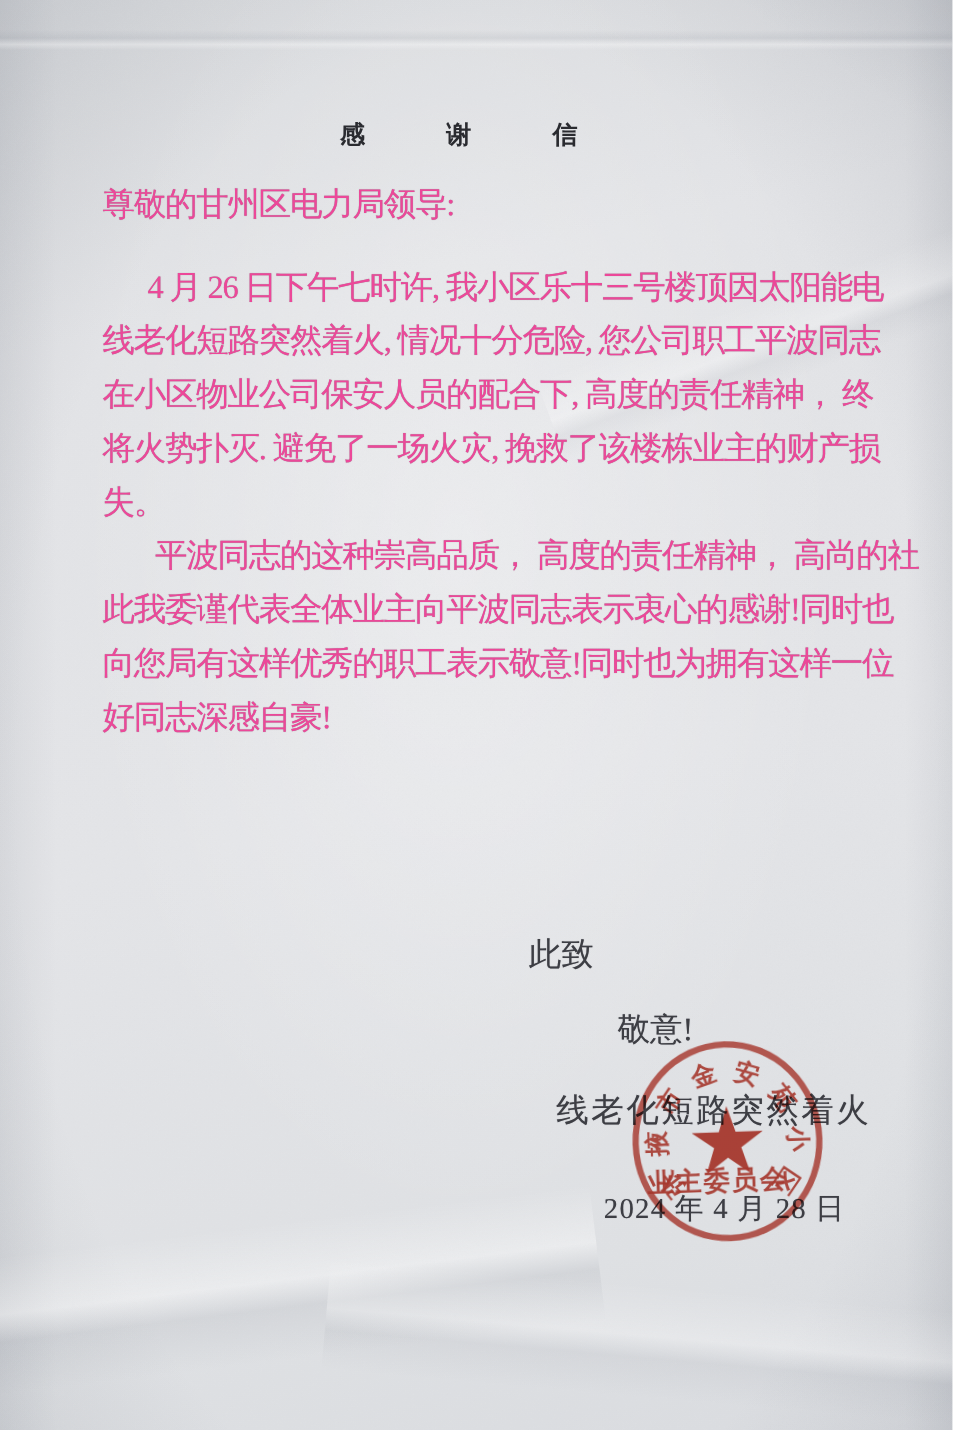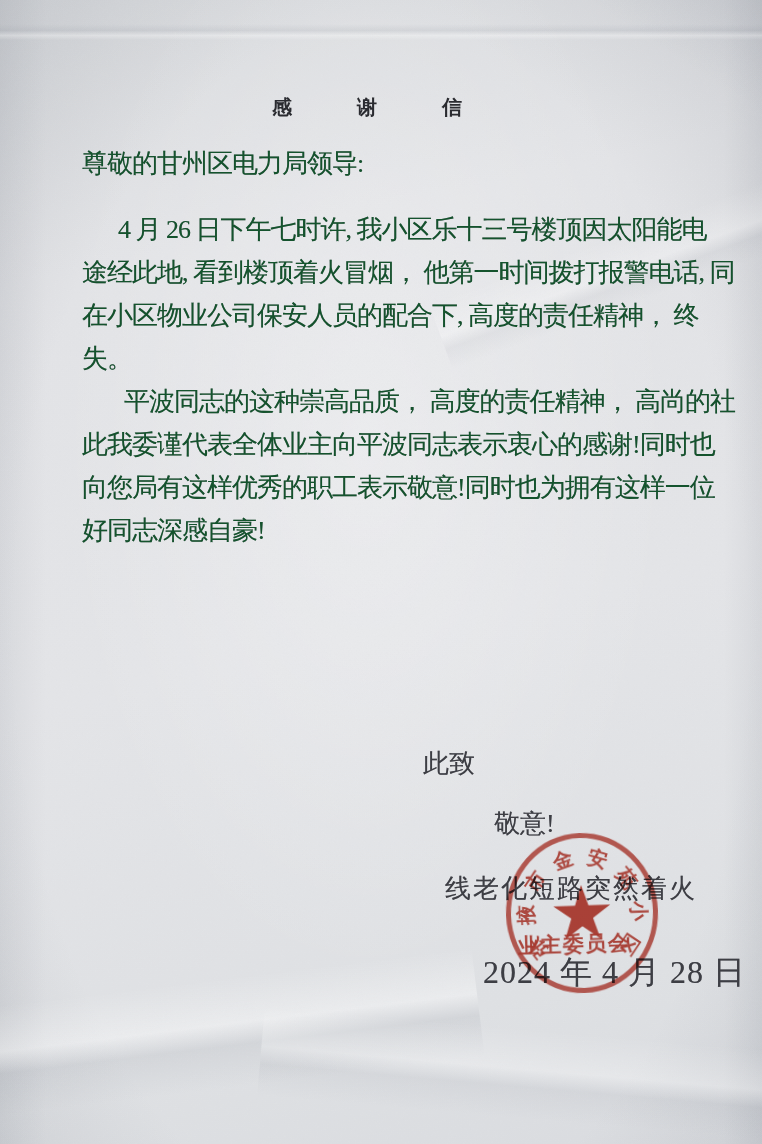--- a/index.html
+++ b/index.html
@@ -40,37 +40,37 @@
     background:linear-gradient(180deg, rgba(0,0,0,0) 0%, rgba(255,255,255,0.28) 50%, rgba(120,126,138,0.07) 70%, rgba(0,0,0,0) 100%);
   }
   #paper-grain{opacity:.5;}
 
   #page-title{
     position:absolute;left:272px;top:94px;
     font-size:20px;font-weight:700;letter-spacing:30px;color:#2a2b30;
     white-space:pre;
   }
   #body-text{
-    position:absolute;left:82px;top:142px;width:668px;color:#14532d;
+    position:absolute;left:82px;top:142px;width:668px;color:#ec4899;
   }
   .line{
     display:block;height:43px;line-height:43px;
     font-size:26px;letter-spacing:-1px;white-space:pre;
     text-shadow:0 0 0.6px rgba(70,70,78,0.55);
   }
   .indent1{padding-left:36px;margin-top:23px;}
   .indent2{padding-left:42px;}
   .closing{
     position:absolute;font-size:26px;color:#3d3e44;white-space:pre;
     text-shadow:0 0 0.6px rgba(70,70,78,0.55);
   }
   #closing-phrase{left:423px;top:746px;}
   #closing-salute{left:494px;top:786px;margin-top:20px;}
   #signature-line{left:445px;top:871px;letter-spacing:2px;}
-  #date-line{left:483px;top:951px;letter-spacing:1px;font-size:32px;}
+  #date-line{left:483px;top:951px;letter-spacing:1px;font-size:23px;}
 
   
   #official-seal{
     position:absolute;left:506px;top:833px;width:152px;height:160px;
     color:#b93023;mix-blend-mode:multiply;opacity:0.93;
     transform:rotate(-2deg);filter:blur(0.3px);
   }
   .seal-ring{
     position:absolute;inset:0;border:5px solid currentColor;border-radius:50%;opacity:0.82;
   }
@@ -112,22 +112,23 @@
     <feColorMatrix type="matrix" values="0 0 0 0 0.45  0 0 0 0 0.46  0 0 0 0 0.48  0 0 0 0.06 0"></feColorMatrix>
     </filter>
   <rect width="762" height="1144" filter="url(#grain)"></rect>
 </svg>
 
 <div id="page-title">感 谢 信</div>
 
 <div id="body-text">
   <span class="line">尊敬的甘州区电力局领导:</span>
   <span class="line indent1">4 月 26 日下午七时许, 我小区乐十三号楼顶因太阳能电</span>
-  <span class="line">途经此地, 看到楼顶着火冒烟， 他第一时间拨打报警电话, 同</span>
+  <span class="line">线老化短路突然着火, 情况十分危险, 您公司职工平波同志</span>
   <span class="line">在小区物业公司保安人员的配合下, 高度的责任精神， 终</span>
+  <span class="line">将火势扑灭. 避免了一场火灾, 挽救了该楼栋业主的财产损</span>
   <span class="line">失。</span>
   <span class="line indent2">平波同志的这种崇高品质， 高度的责任精神， 高尚的社</span>
   <span class="line">此我委谨代表全体业主向平波同志表示衷心的感谢!同时也</span>
   <span class="line">向您局有这样优秀的职工表示敬意!同时也为拥有这样一位</span>
   <span class="line">好同志深感自豪!</span>
 </div>
 
 <div class="closing" id="closing-phrase">此致</div>
 <div class="closing" id="closing-salute">敬意!</div>
 <div class="closing" id="signature-line">线老化短路突然着火</div>

